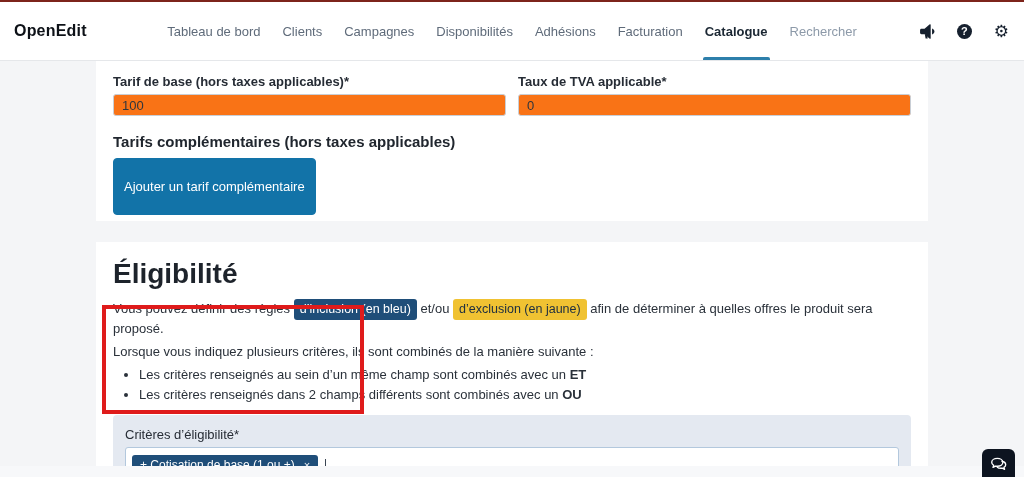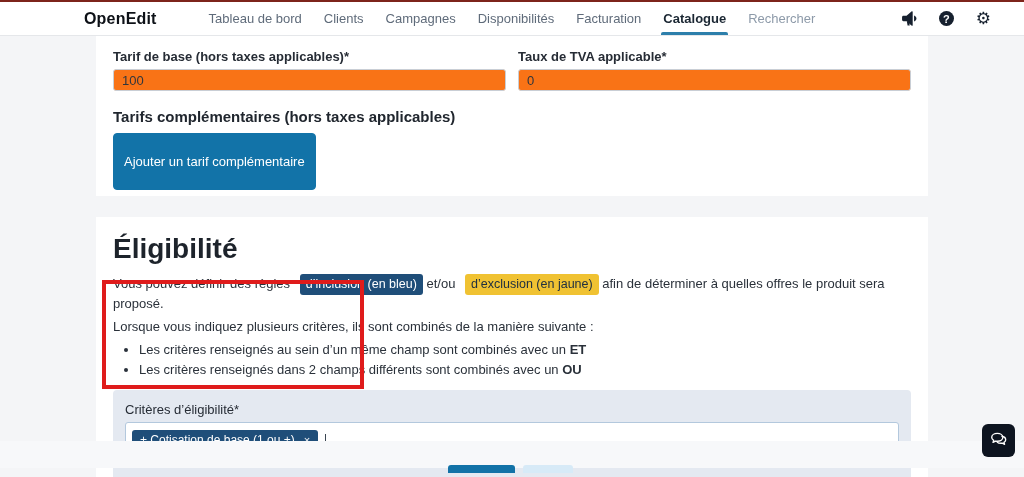--- a/index.html
+++ b/index.html
@@ -9,22 +9,22 @@
     background: #f4f5f7;
     position: relative;
     color: #1f2630;
   }
 
   
   .top-line { height: 2px; background: #7d241b; width: 100%; }
 
   
   .app-header {
-    height: 34px; background: #ffffff; border-bottom: 1px solid #e5e7ea;
-    display: flex; align-items: center; padding: 0 32px; text-align: center;
+    height: 59px; background: #ffffff; border-bottom: 1px solid #e5e7ea;
+    display: flex; align-items: center; padding: 0 14px;
   }
   .logo { font-size: 16px; font-weight: 800; letter-spacing: .2px; color: #0d1117; width: 240px; }
   .nav { flex: 1; display: flex; justify-content: center; gap: 22px; height: 100%; align-items: center; }
   .nav-item {
     font-size: 13px; color: #5f6b7a; position: relative; height: 100%;
     display: flex; align-items: center; cursor: pointer; white-space: nowrap;
   }
   .nav-item.active { color: #1b2733; font-weight: 700; }
   .nav-item.active::after {
     content: ""; position: absolute; left: -2px; right: -2px; bottom: 0;
@@ -60,21 +60,21 @@
     border-radius: 4px; padding: 20px 10px; cursor: pointer;
   }
 
   .card-gap { height: 21px; }
 
   .card-2 { padding: 10px 17px 12px 17px; border-radius: 0 0 4px 4px; }
   .h2 { font-size: 28px; font-weight: 700; color: #1d232b; margin: 6px 0 9px 0; }
   .intro, .combine-line { font-size: 13px; color: #2a313a; line-height: 1.45; }
   .intro { margin-bottom: 4px; }
   .badge {
-    display: inline-block; border-radius: 3px; padding: 1px 6px 2px 6px; font-size: 12.5px; margin-left: 6px;
+    display: inline-block; border-radius: 3px; padding: 1px 6px 2px 6px; font-size: 12.5px;
   }
   .badge-blue { background: #1f4e79; color: #ffffff; }
   .badge-yellow { background: #f0c232; color: #203040; }
   .bullets { margin: 3px 0 0 26px; }
   .bullets li { font-size: 13px; color: #2a313a; line-height: 1.55; list-style: disc; }
 
   
   .criteria-panel {
     margin-top: 10px; background: #e4e9f1; border-radius: 4px;
     padding: 12px 12px 10px 12px;
@@ -123,20 +123,21 @@
 
 <div class="top-line"></div>
 
 <header class="app-header">
   <div class="logo">OpenEdit</div>
   <nav class="nav">
     <span class="nav-item">Tableau de bord</span>
     <span class="nav-item">Clients</span>
     <span class="nav-item">Campagnes</span>
     <span class="nav-item">Disponibilités</span>
+    <span class="nav-item">Adhésions</span>
     <span class="nav-item">Facturation</span>
     <span class="nav-item active">Catalogue</span>
     <span class="nav-item muted">Rechercher</span>
   </nav>
   <div class="header-icons">
     <span class="hicon">
       <svg width="17" height="17" viewBox="0 0 16 16" fill="#16202e">
         <path d="M11 1.6v12.8c0 .45-.52.68-.85.38L5.2 10.5H2.3C1.55 10.5 1 9.95 1 9.2V6.8c0-.75.55-1.3 1.3-1.3h2.9l4.95-4.28c.33-.3.85-.07.85.38z"></path>
         <path d="M12.3 5.2c1.3.5 2.2 1.6 2.2 2.8s-.9 2.3-2.2 2.8v-5.6z"></path>
         <path d="M5.6 11.3h2l.6 3.2H6.2z"></path>

